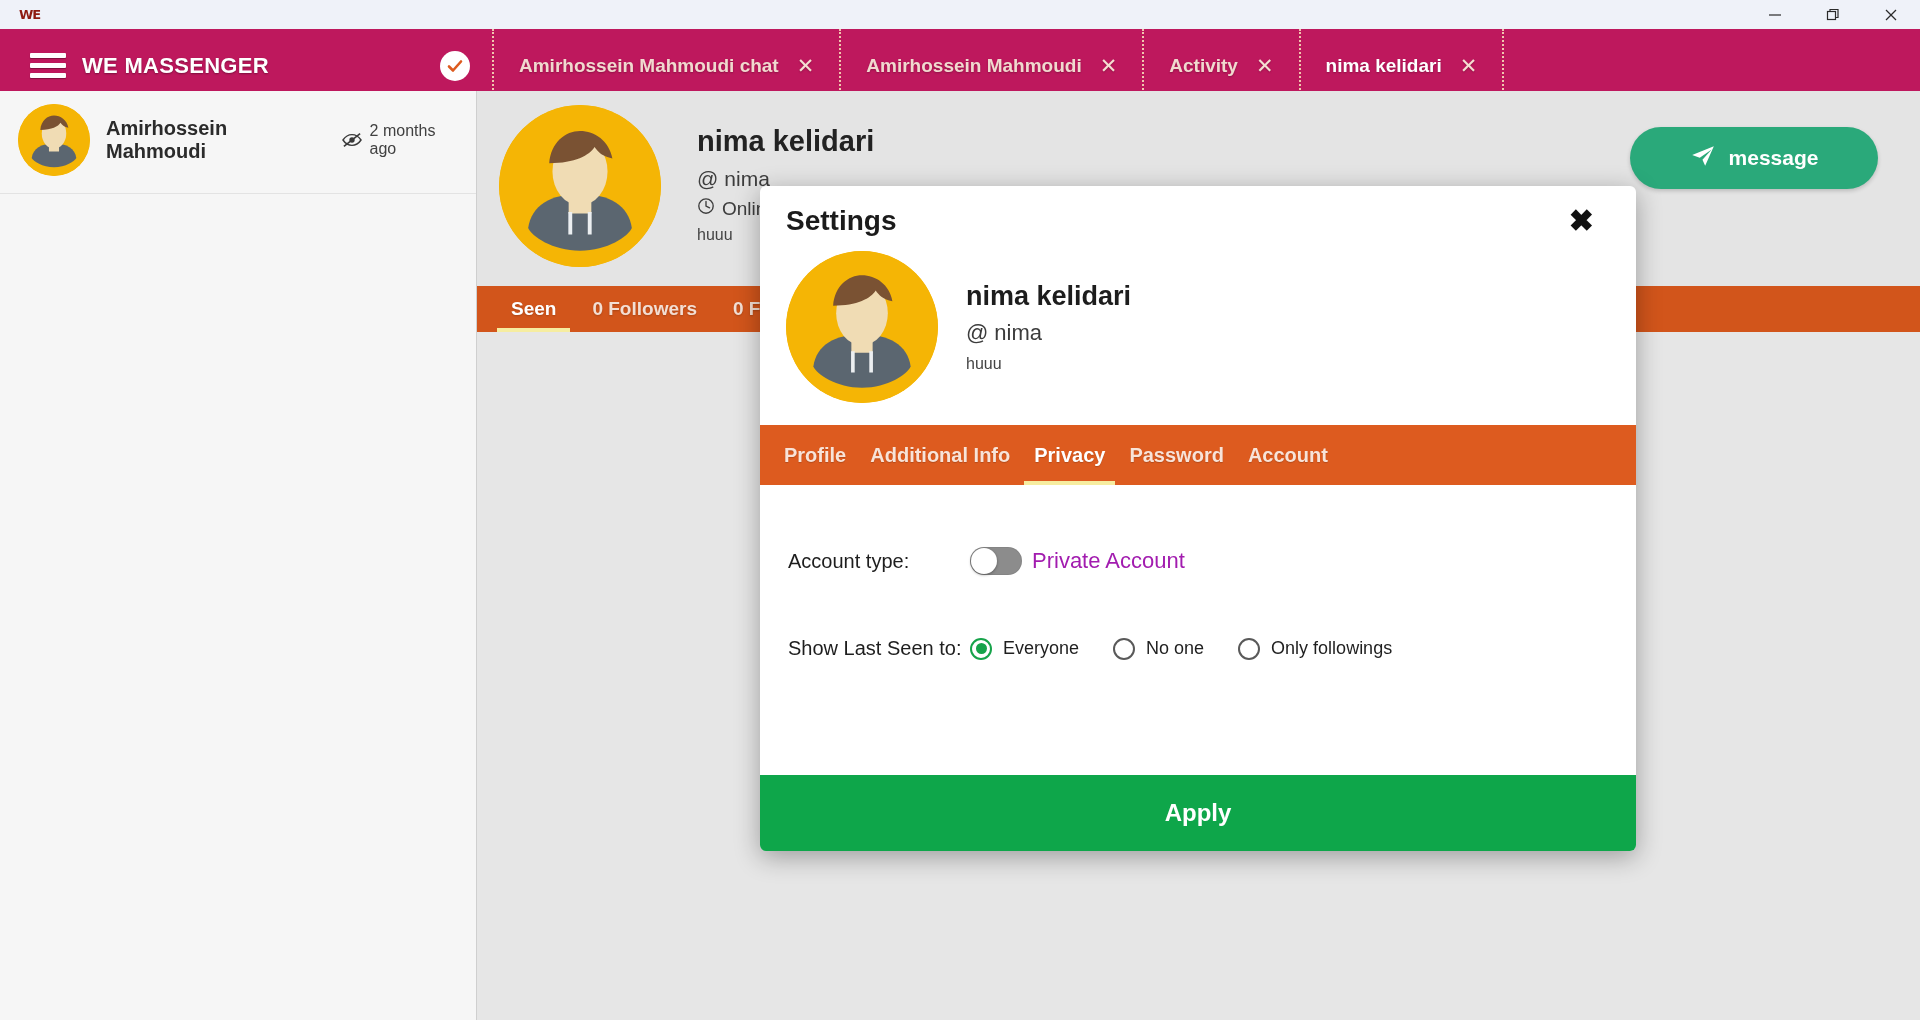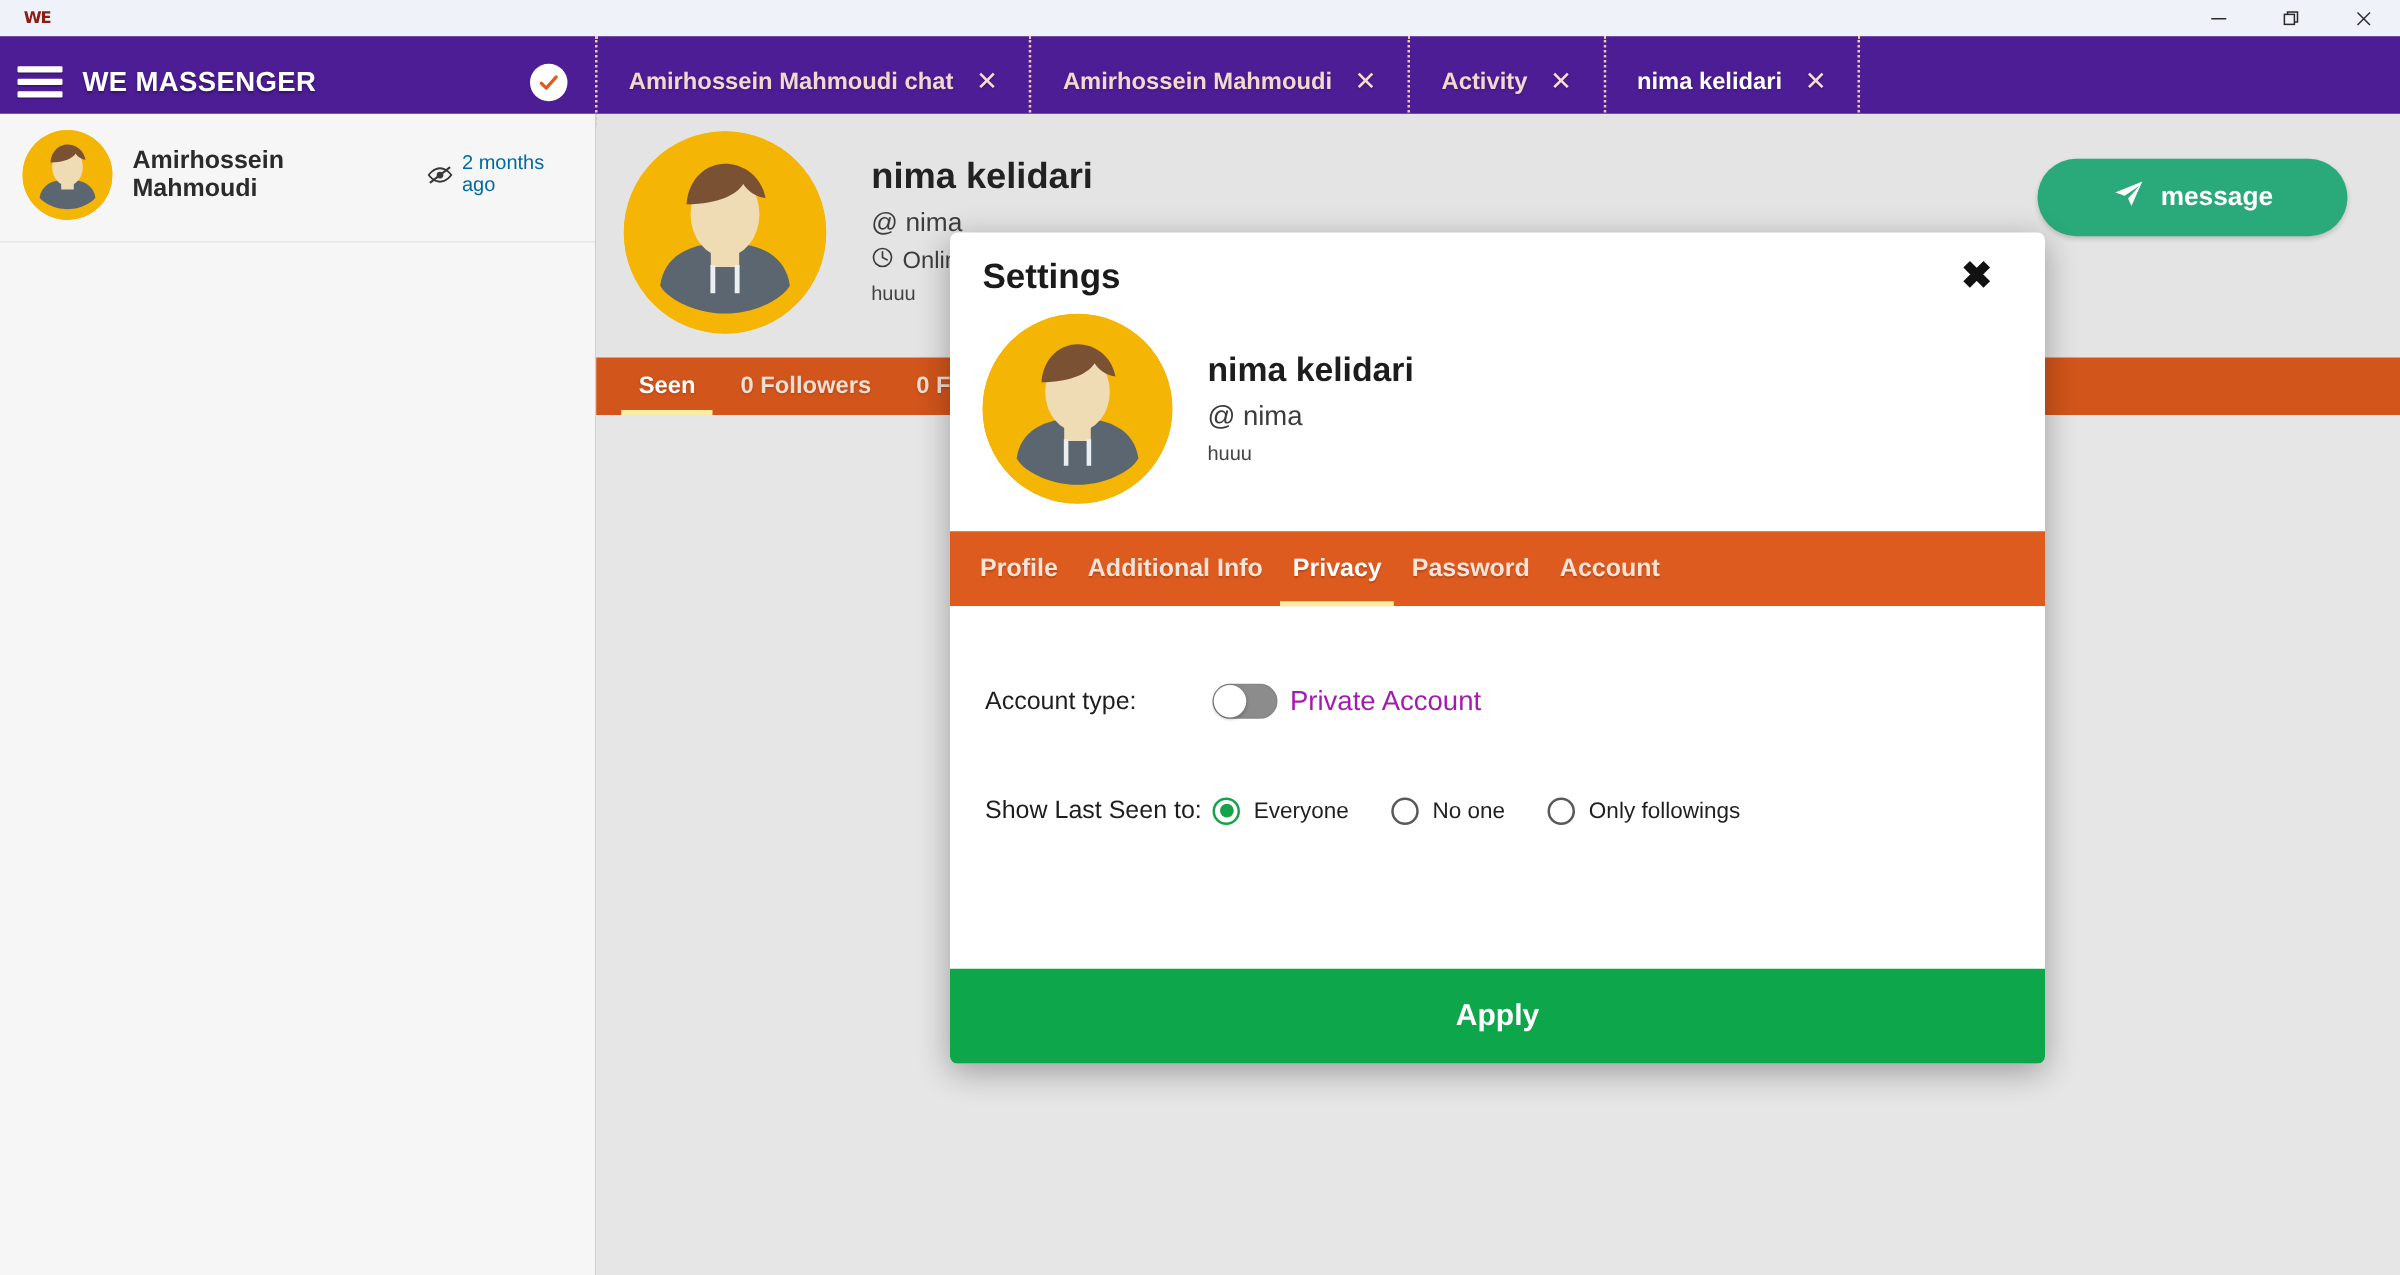--- a/index.html
+++ b/index.html
@@ -26,22 +26,22 @@
   .win-btn {
     width: 58px; height: 29px;
     display: flex; align-items: center; justify-content: center;
     color: #2b2b2b;
   }
   .win-btn svg { display: block; }
 
   
   #appheader {
     position: absolute; top: 29px; left: 0; width: 1920px; height: 73px;
-    background: #4c1d95;
-    display: flex; align-items: stretch;
+    background: #be185d;
+    display: flex; align-items: stretch; padding-left: 16px;
   }
   #brand {
     width: 476px; display: flex; align-items: center; gap: 16px;
     padding-left: 14px;
     position: relative;
   }
   #hamburger { width: 36px; display: flex; flex-direction: column; gap: 5px; }
   #hamburger i { display: block; height: 5px; background: #fff; border-radius: 1px;
                  box-shadow: 0 1px 1px rgba(0,0,0,.35); }
   #brand-title {
@@ -80,21 +80,21 @@
     background: #f6f6f6; border-right: 1px solid #cfcfcf;
   }
   #contact {
     display: flex; align-items: center; gap: 16px;
     padding: 13px 14px 17px 18px;
     border-bottom: 1px solid #e3e3e3;
   }
   .avatar { border-radius: 50%; overflow: hidden; flex: none; background: #f5b505; }
   #contact .avatar { width: 72px; height: 72px; }
   #contact-name { font-size: 20px; font-weight: 700; color: #2b2b2b; }
-  #contact-meta { display: flex; align-items: center; gap: 7px; color: #0369a1; font-size: 16px; }
+  #contact-meta { display: flex; align-items: center; gap: 7px; color: #404040; font-size: 16px; }
   #contact-meta svg { display:block; }
 
   
   #main {
     position: absolute; top: 91px; left: 477px; width: 1443px; height: 929px;
     background: #e4e4e4;
   }
   #profile-head { display: flex; align-items: flex-start; padding: 14px 0 0 22px; height: 195px; }
   #profile-head .avatar { width: 162px; height: 162px; }
   #profile-info { margin-left: 36px; padding-top: 20px; }

